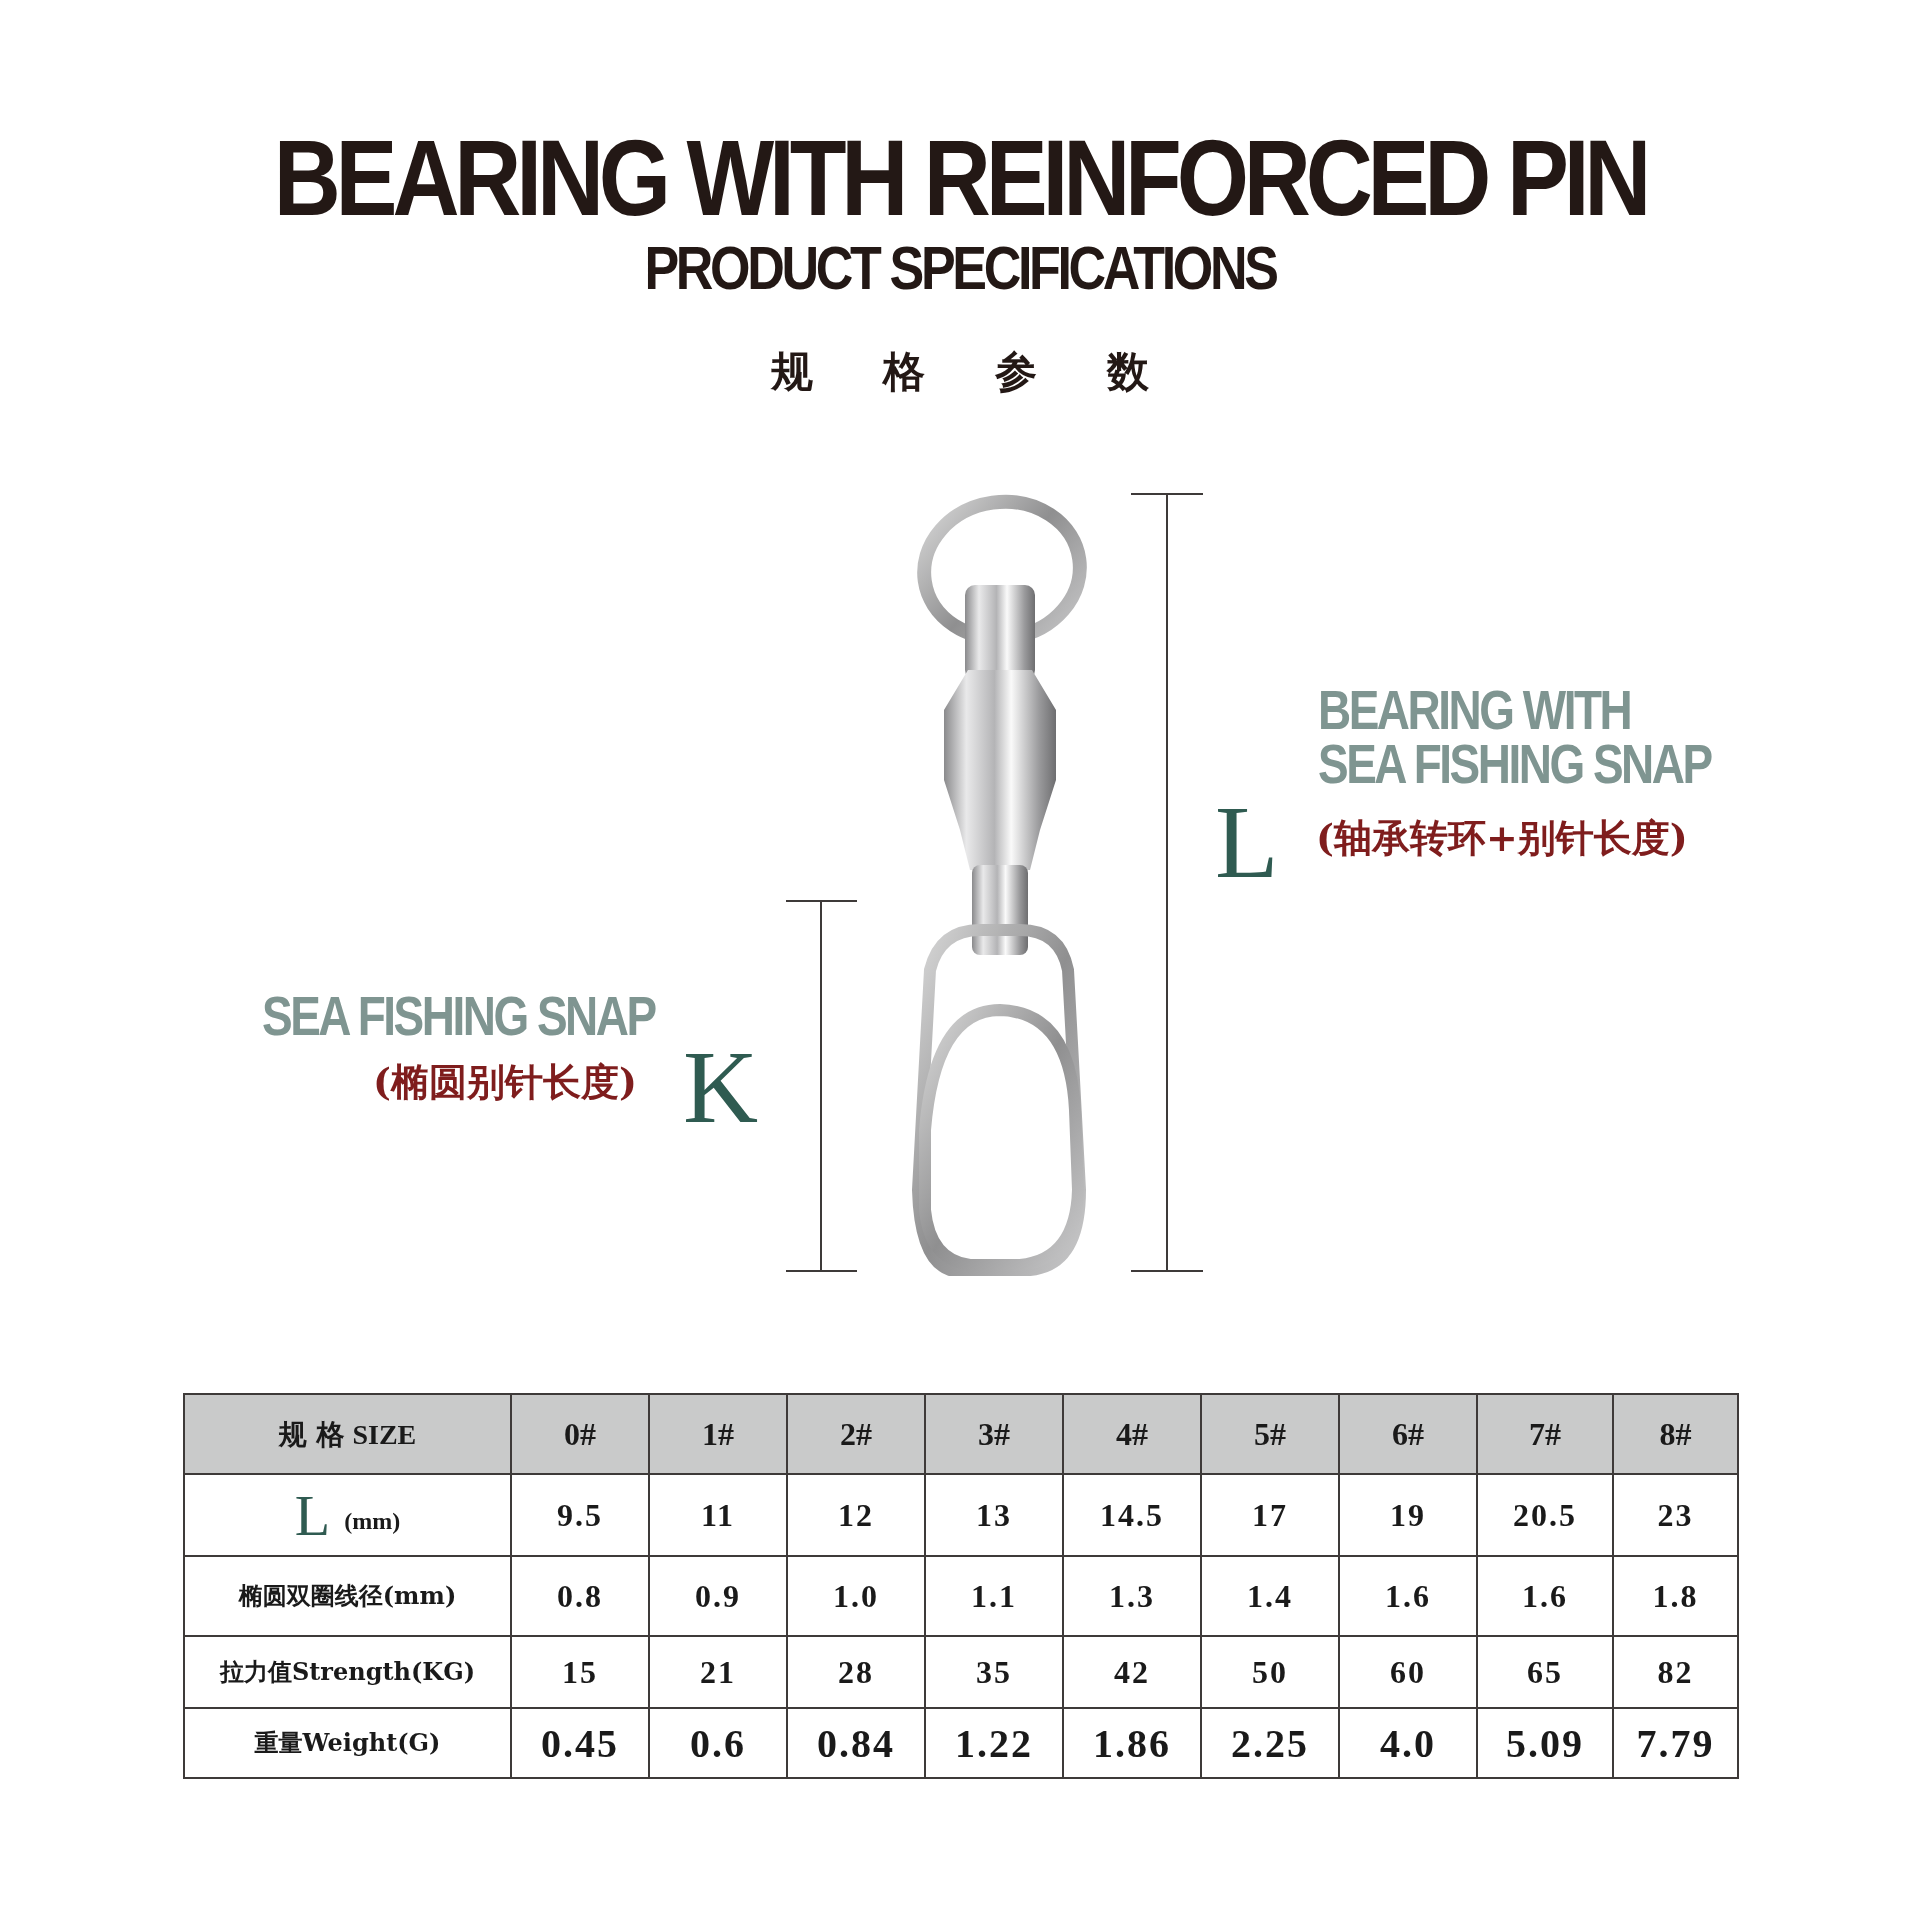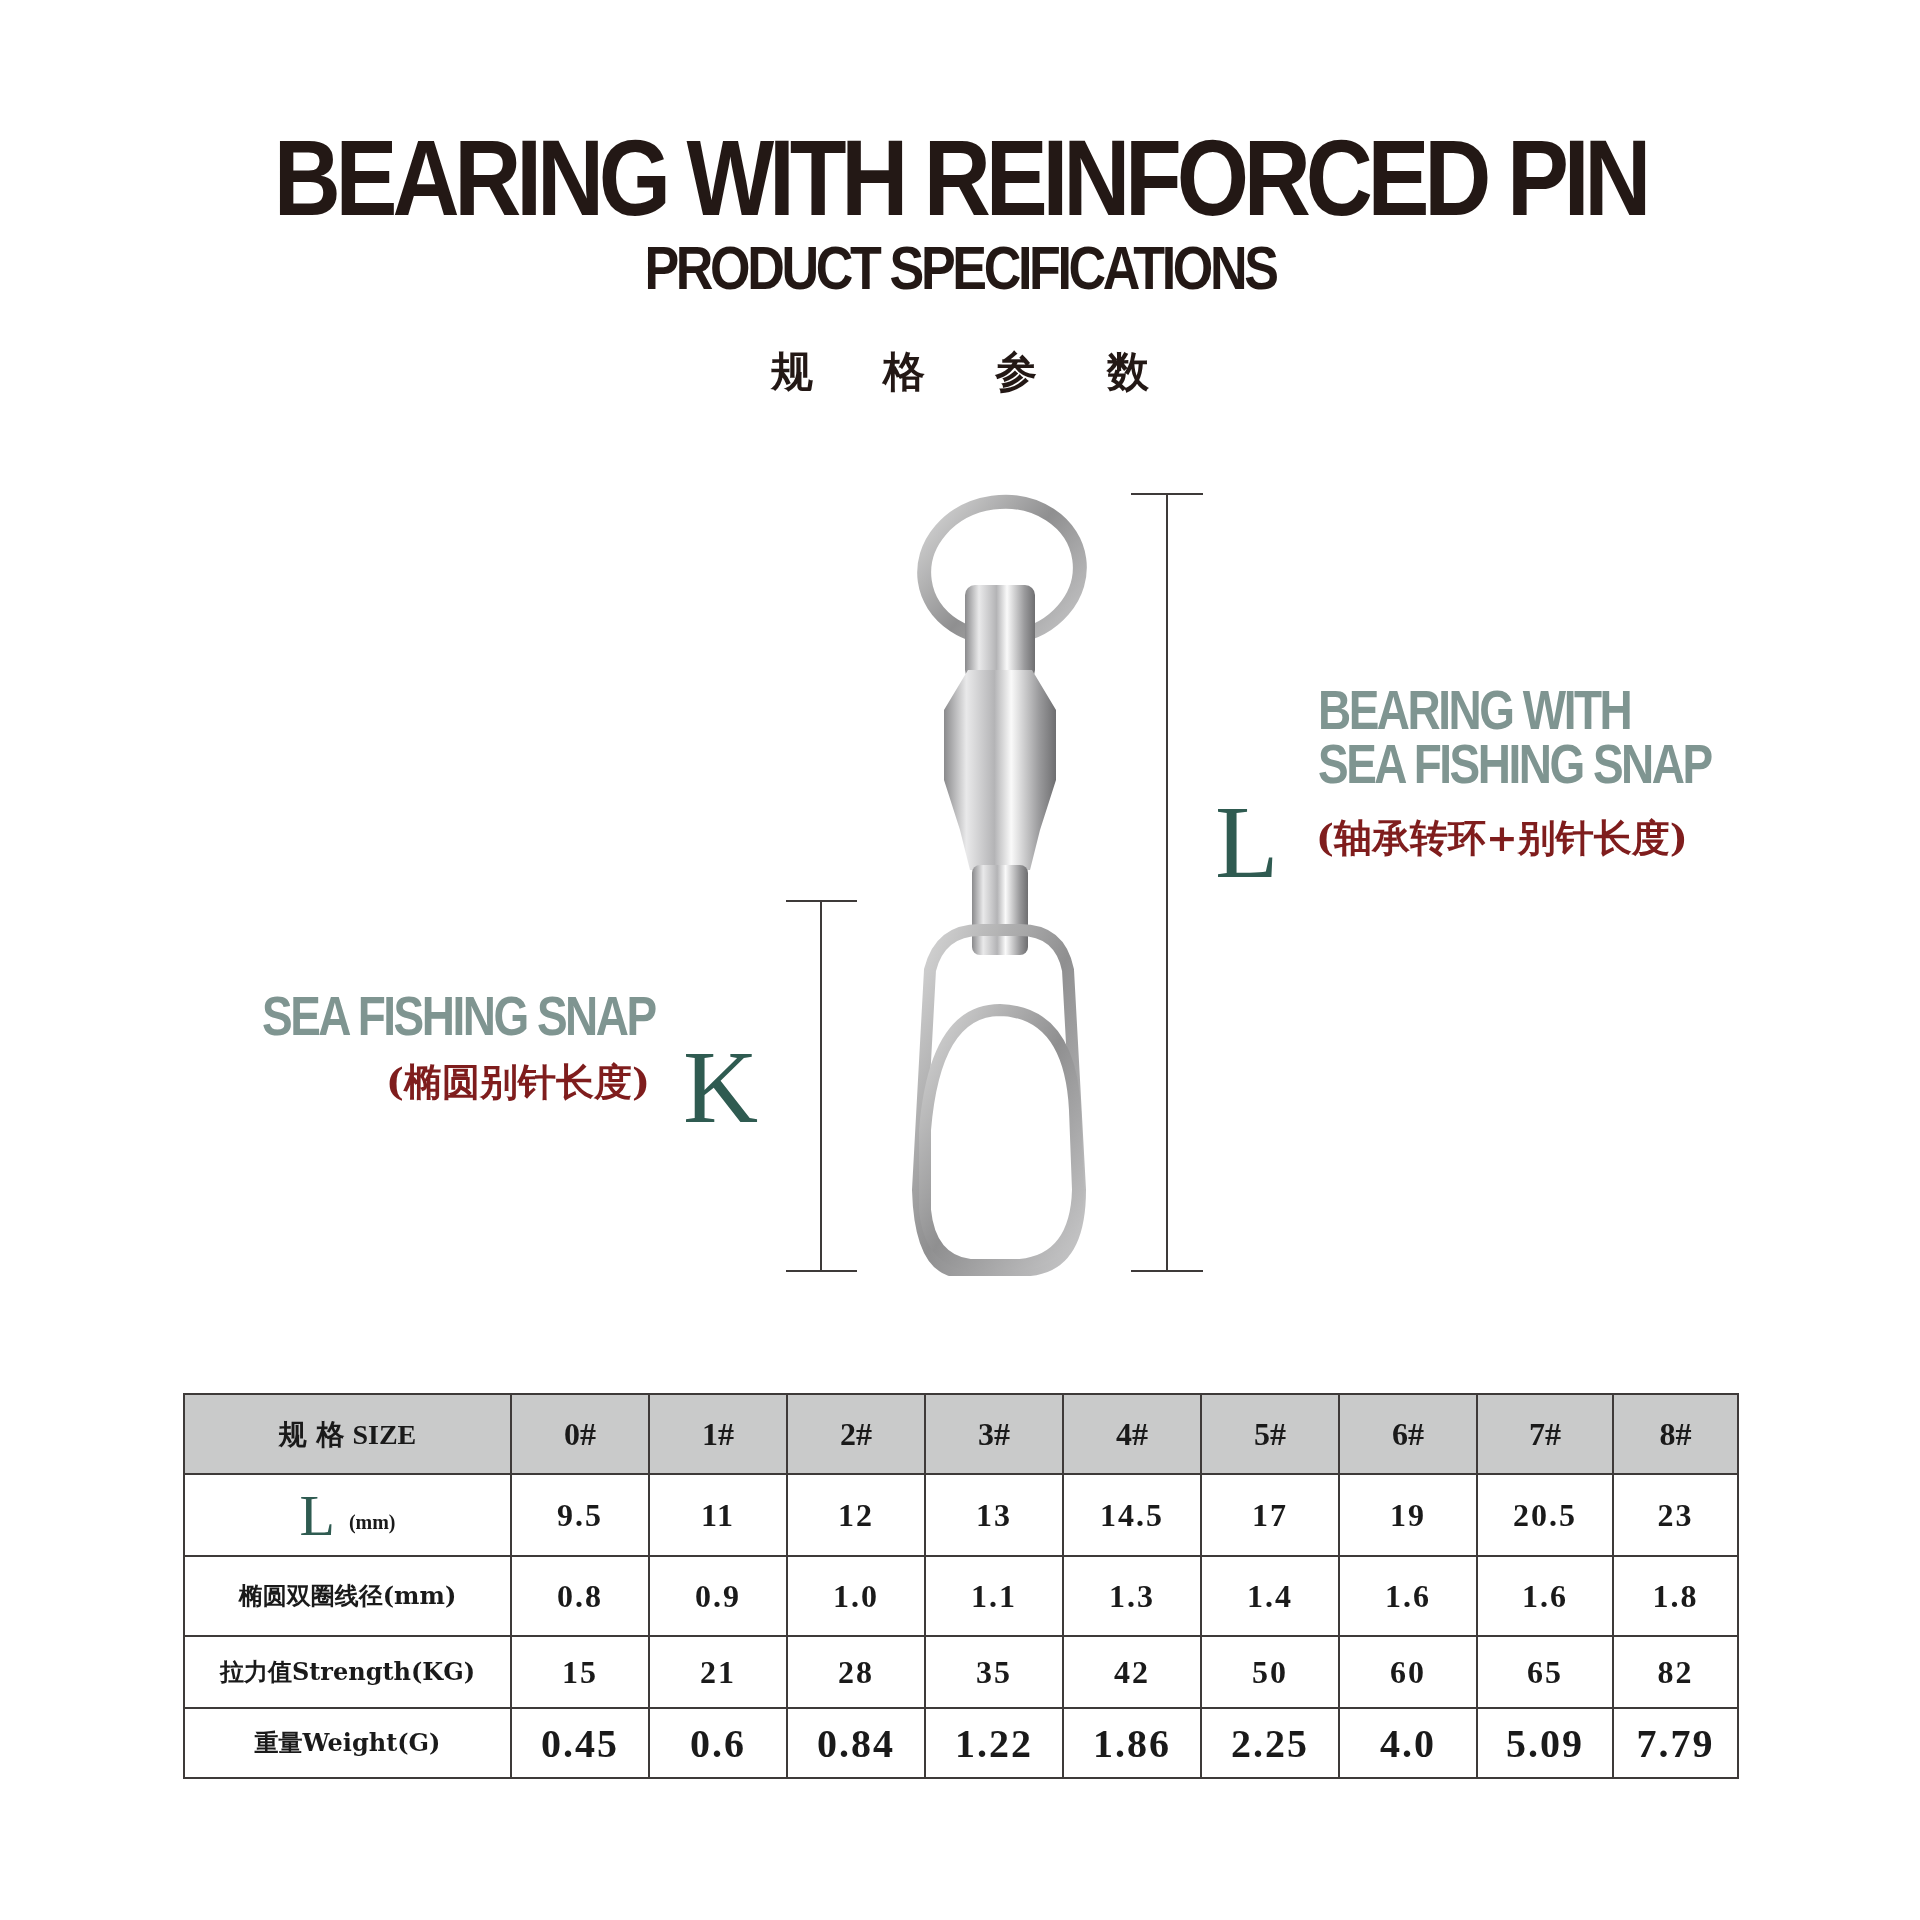--- a/index.html
+++ b/index.html
@@ -49,21 +49,21 @@
     position:absolute; left:183px; top:1393px; width:1554px;
     border-collapse:collapse; table-layout:fixed;
     font-family:"Liberation Serif", serif; color:#1a1a1a;
   }
   table.spec td, table.spec th {
     border:2px solid #3e3a39; text-align:center; vertical-align:middle; padding:0;
   }
   table.spec thead th { background:#c9caca; height:78px; font-size:32px; font-weight:700; }
   table.spec .rowlab { font-weight:700; font-size:26px; }
   table.spec .rowlab .big { font-size:58px; color:#2f5b51; font-weight:400; vertical-align:middle; margin-right:14px; }
-  table.spec .rowlab .unit { font-size:20px; vertical-align:-8px; }
+  table.spec .rowlab .unit { font-size:24px; vertical-align:-8px; }
   table.spec td.val { font-size:32px; font-weight:700; letter-spacing:2px; }
   table.spec tr.r-l td { height:80px; }
   table.spec tr.r-k td { height:84px; }
   table.spec tr.r-d td { height:78px; }
   table.spec tr.r-s td { height:70px; }
   table.spec tr.r-w td { height:68px; }
   table.spec tr.r-w td.val { font-size:40px; }
 </style>
 </head>
 <body>
@@ -110,21 +110,21 @@
 <div class="label-en" style="left:1318px; top:683px;">BEARING WITH</div>
 <div class="label-en" style="left:1318px; top:737px;">SEA FISHING SNAP</div>
 <div class="label-cn" style="left:1316px; top:816px;">(轴承转环+别针长度)</div>
 
 <div class="dim-h" style="left:786px; top:900px; width:71px;"></div>
 <div class="dim-v" style="left:820px; top:900px; height:371px;"></div>
 <div class="dim-h" style="left:786px; top:1270px; width:71px;"></div>
 <div class="big-letter" style="left:683px; top:1035px;">K</div>
 
 <div class="label-en" style="left:262px; top:989px;">SEA FISHING SNAP</div>
-<div class="label-cn" style="left:386px; top:1060px;text-align:center;">(椭圆别针长度)</div>
+<div class="label-cn" style="left:373px; top:1060px;text-align:center;">(椭圆别针长度)</div>
 
 <table class="spec">
   <colgroup>
     <col style="width:327px">
     <col style="width:138px">
       <col style="width:138px">
       <col style="width:138px">
     <col style="width:138px">
       <col style="width:138px">
       <col style="width:138px">

